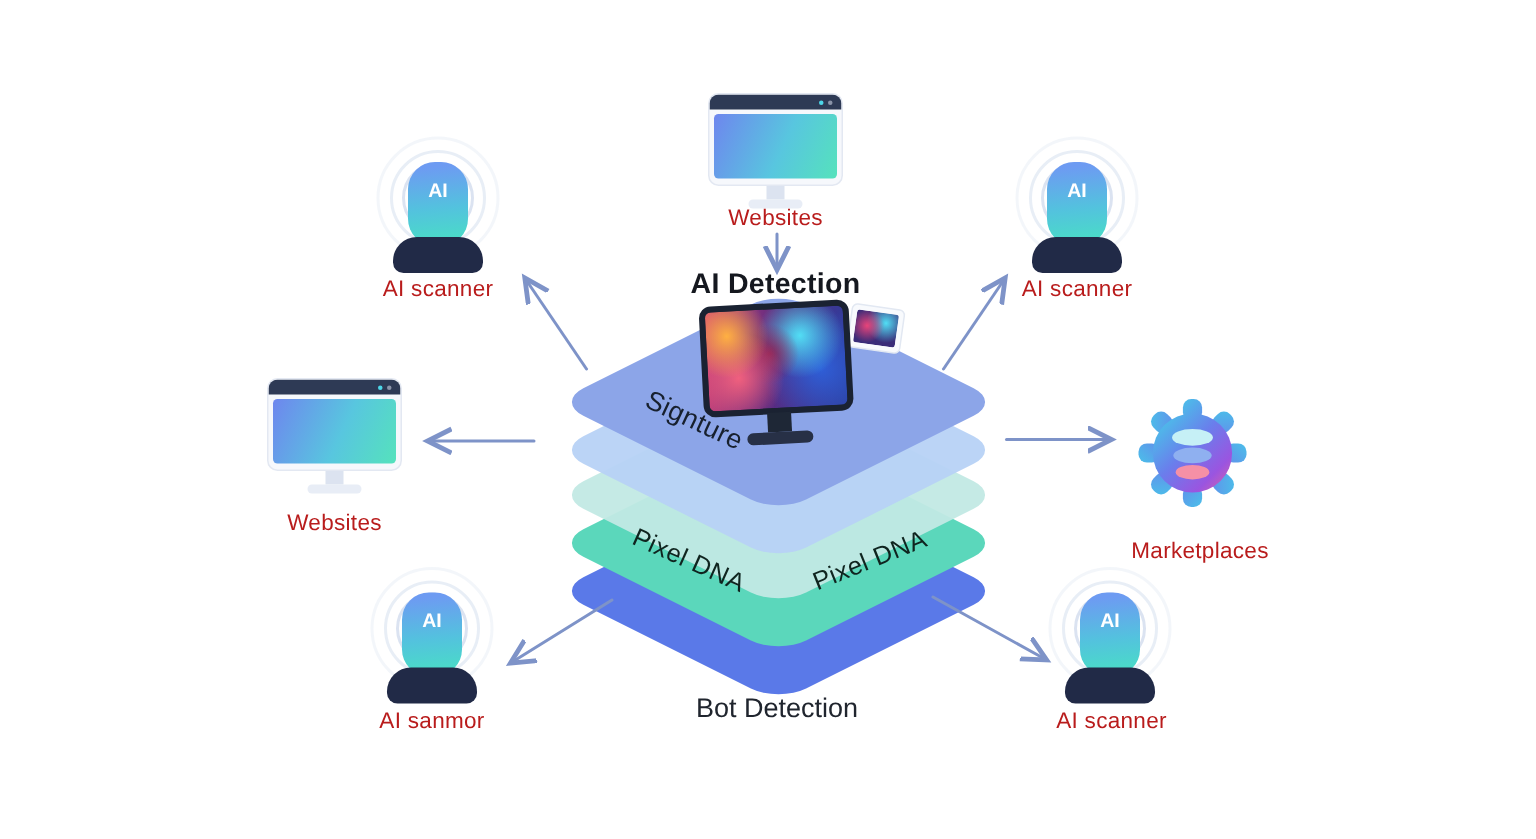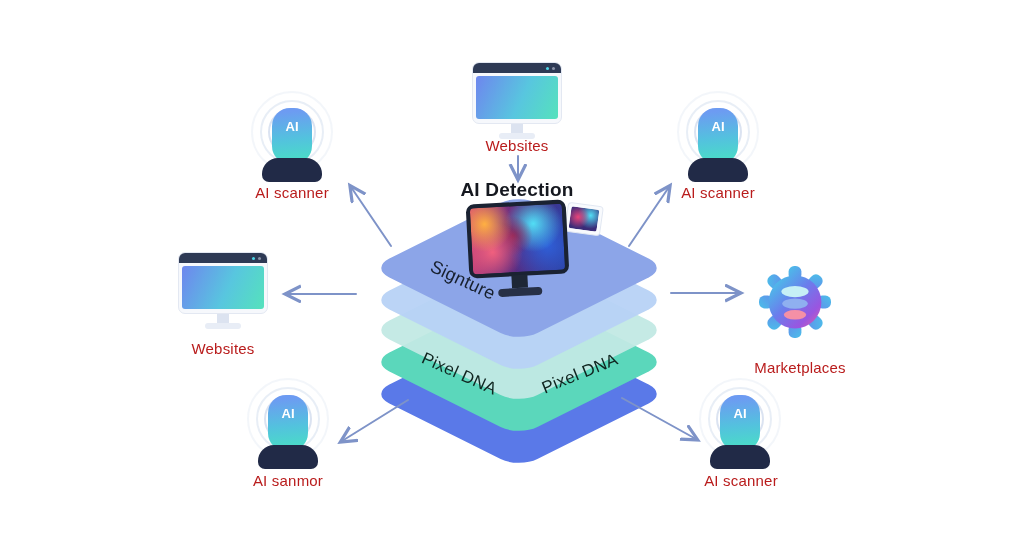--- a/index.html
+++ b/index.html
@@ -225,14 +225,15 @@
     <div class="mlg-frame">
       <div class="mlg-screen"></div>
     </div>
     <div class="mlg-neck"></div>
     <div class="mlg-base"></div>
   </div>
   <div class="tablet">
     <div class="tablet-screen"></div>
   </div>
 
+  <div class="big-label" style="left:438px;top:462px;width:160px;">Bot Detection</div>
 
 </div>
 
 </body></html>

